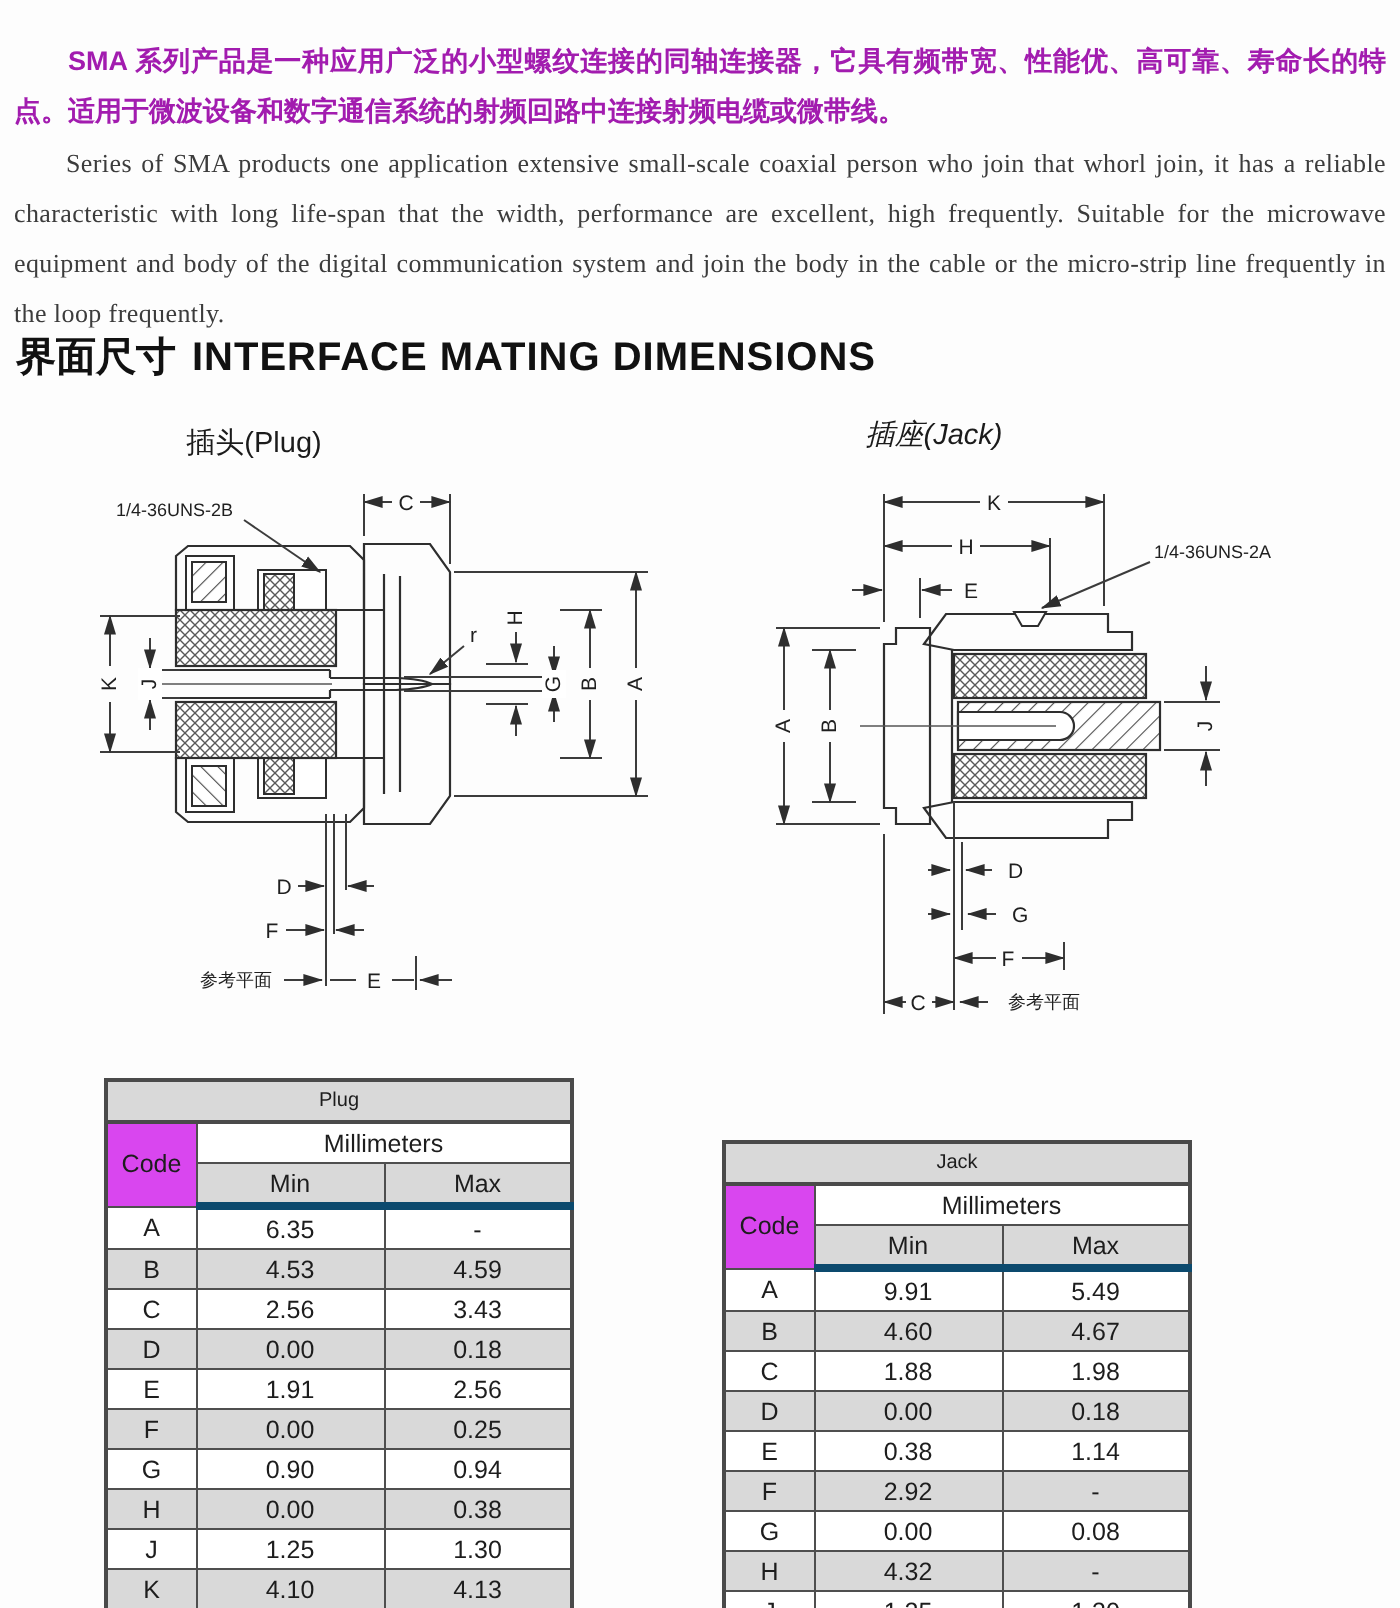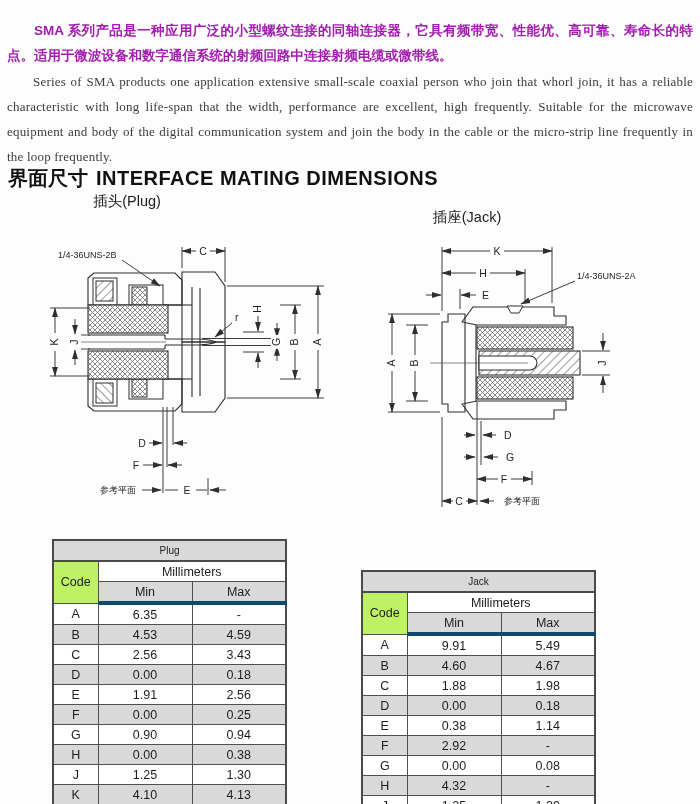--- a/index.html
+++ b/index.html
@@ -8,37 +8,37 @@
     font-family:"Liberation Sans","DejaVu Sans",sans-serif;color:#222;
     overflow:hidden;
   }
   .abs{position:absolute;}
   .para{width:686px;text-align:justify;line-height:25px;font-size:13px;text-indent:2em;}
   #intro-cn{left:7px;top:4px;font-weight:bold;font-size:13.5px;color:#a21caf;}
   #intro-en{left:7px;top:56px;color:#3c3c3c;letter-spacing:.2px;font-family:Liberation Serif, serif;}
   #section-heading{left:8px;top:165px;font-size:20px;font-weight:bold;color:#111;}
   #section-heading .en{margin-left:8px;letter-spacing:.5px;}
   .diag-title{font-size:14.5px;color:#1b1b1b;text-align:center;width:110px;}
-  #plug-title{left:72px;top:192px;}
-  #jack-title{left:412px;top:208px;}
+  #plug-title{left:72px;top:212px;}
+  #jack-title{left:412px;top:208px;font-style:italic;}
   svg{position:absolute;overflow:visible;}
   svg text{font-family:"Liberation Sans","DejaVu Sans",sans-serif;fill:#1f1f1f;}
   .dim{font-size:10.5px;}
   .small-lab{font-size:9px;}
   .ln{stroke:#3c3c3c;stroke-width:1;fill:none;}
   .body-ln{stroke:#2e2e2e;stroke-width:1.1;fill:none;}
   .thin{stroke:#555;stroke-width:.7;}
   table{border-collapse:collapse;table-layout:fixed;background:#fff;
         font-size:12.5px;color:#1d1d1d;border:2px solid #4a4a4a;}
   td,th{border:1px solid #4f4f4f;height:19px;padding:0;text-align:center;
         font-weight:normal;overflow:hidden;white-space:nowrap;}
   tr.shade td,tr.shade th{background:#d9d9d9;}
   th.title-row{border-bottom:2px solid #4a4a4a;font-size:10px;}
   tr.minmax th{border-bottom:4px solid #0c4a6e;}
-  th.code-cell{background:#bef264;font-size:12.5px;}
+  th.code-cell{background:#d946ef;font-size:12.5px;}
   #plug-table{left:52px;top:539px;}
   #jack-table{left:361px;top:570px;}
   col.c1{width:45px;} col.c2{width:94px;} col.c3{width:94px;}
 </style>
 </head>
 <body>
 
 <p class="abs para" id="intro-cn">SMA 系列产品是一种应用广泛的小型螺纹连接的同轴连接器，它具有频带宽、性能优、高可靠、寿命长的特点。适用于微波设备和数字通信系统的射频回路中连接射频电缆或微带线。</p>
 <p class="abs para" id="intro-en">Series of SMA products one application extensive small-scale coaxial person who join that whorl join, it has a reliable characteristic with long life-span that the width, performance are excellent, high frequently. Suitable for the microwave equipment and body of the digital communication system and join the body in the cable or the micro-strip line frequently in the loop frequently.</p>
 

